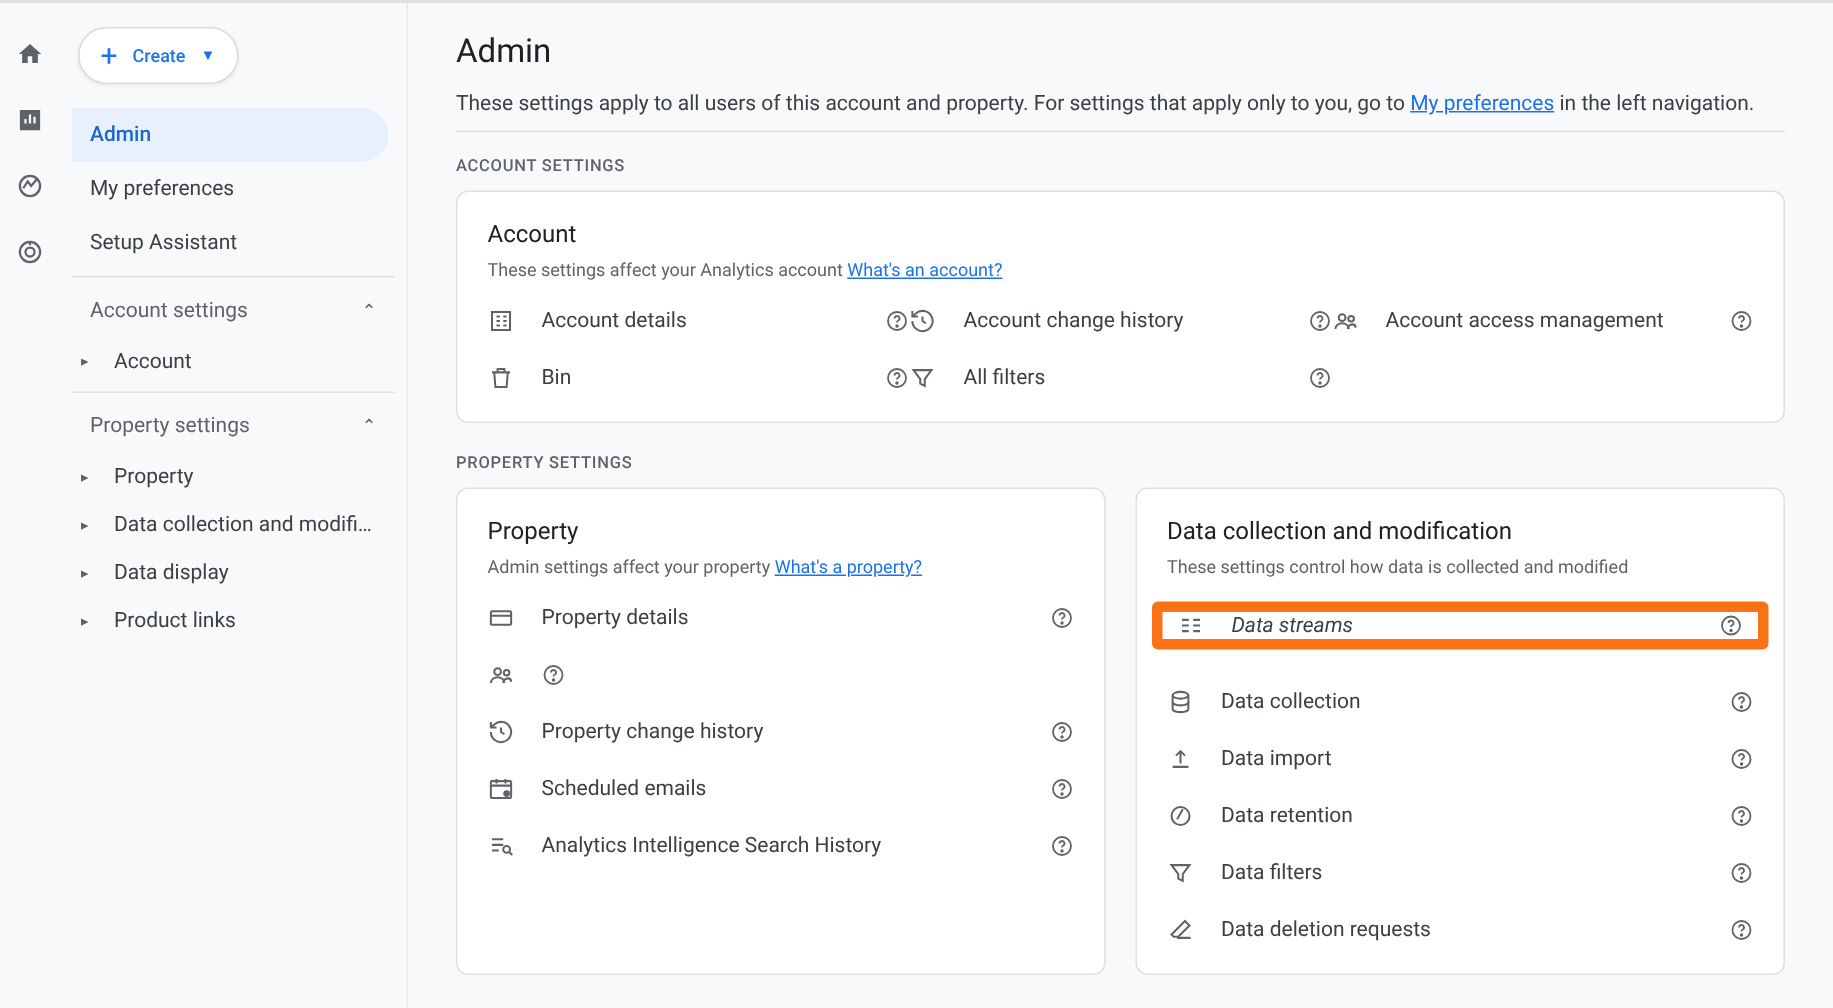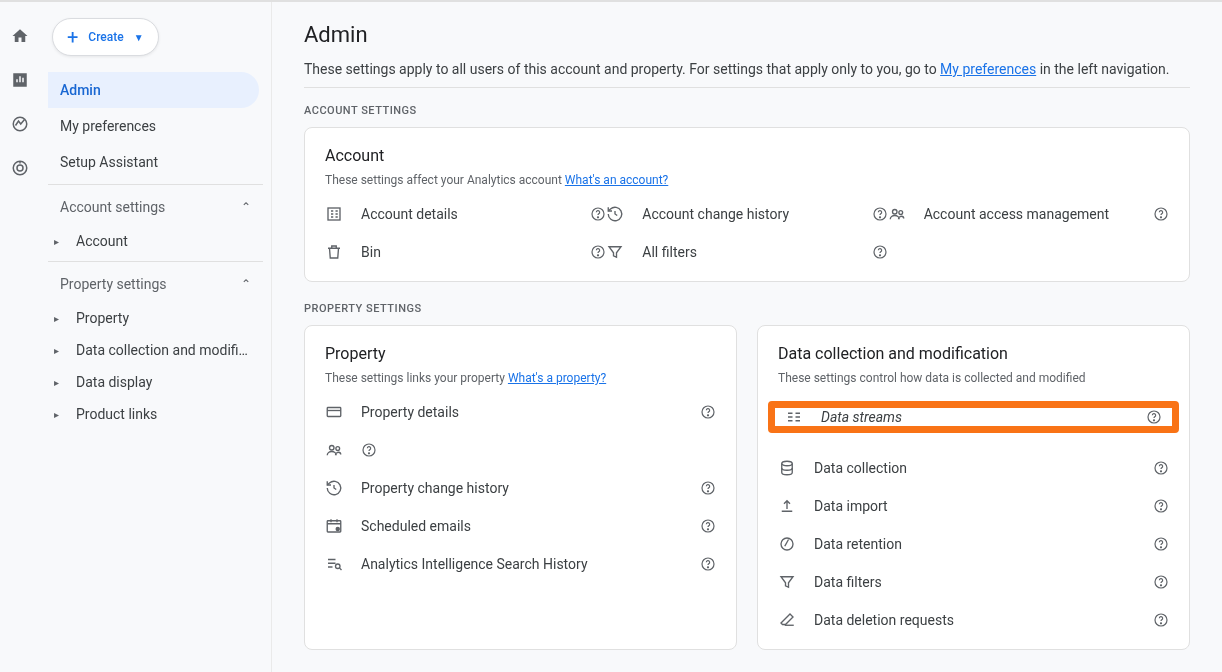--- a/index.html
+++ b/index.html
@@ -230,21 +230,21 @@
             </span>
           </div>
         </div>
     </div>
 
     <div class="section-label">PROPERTY SETTINGS</div>
     <div class="card-row">
       <div class="card">
         <div class="card-title">Property</div>
         <div class="card-desc">
-          <span>These settings links your property </span><a href="#">What's a property?</a>
+          <span>Admin settings affect your property </span><a href="#">What's a property?</a>
         </div>
         <div id="property-items">
             <div class="settings-item">
               <span class="ic">
                 <svg width="18" height="18" viewBox="0 0 24 24" fill="none" stroke="currentColor" stroke-width="1.8">
                   <rect x="3" y="6" width="18" height="12" rx="1"></rect>
                   <path d="M3 10h18"></path>
                 </svg>
               </span>
               <span class="txt">Property details</span>

